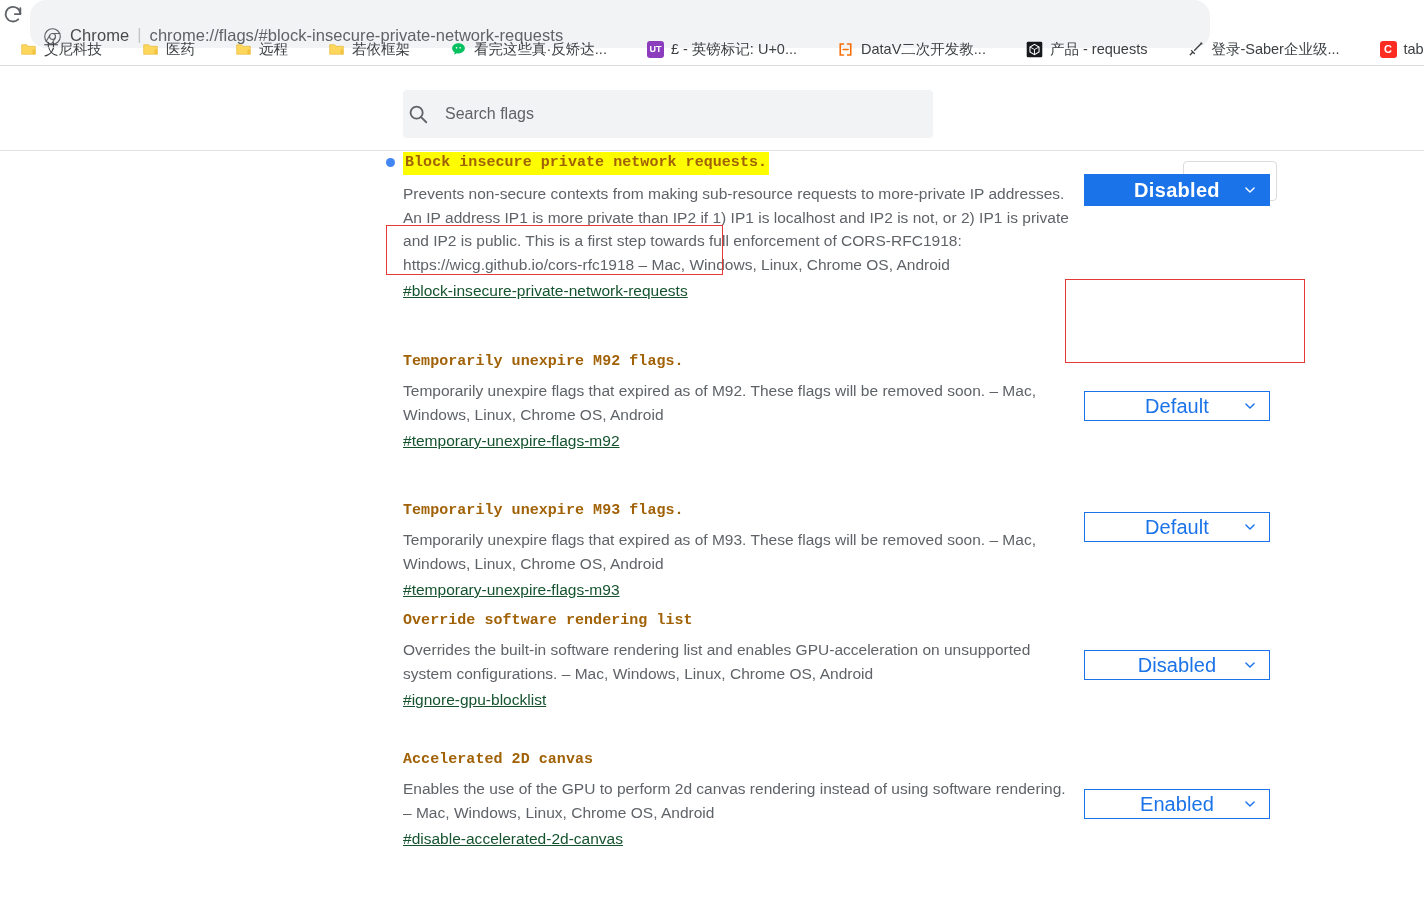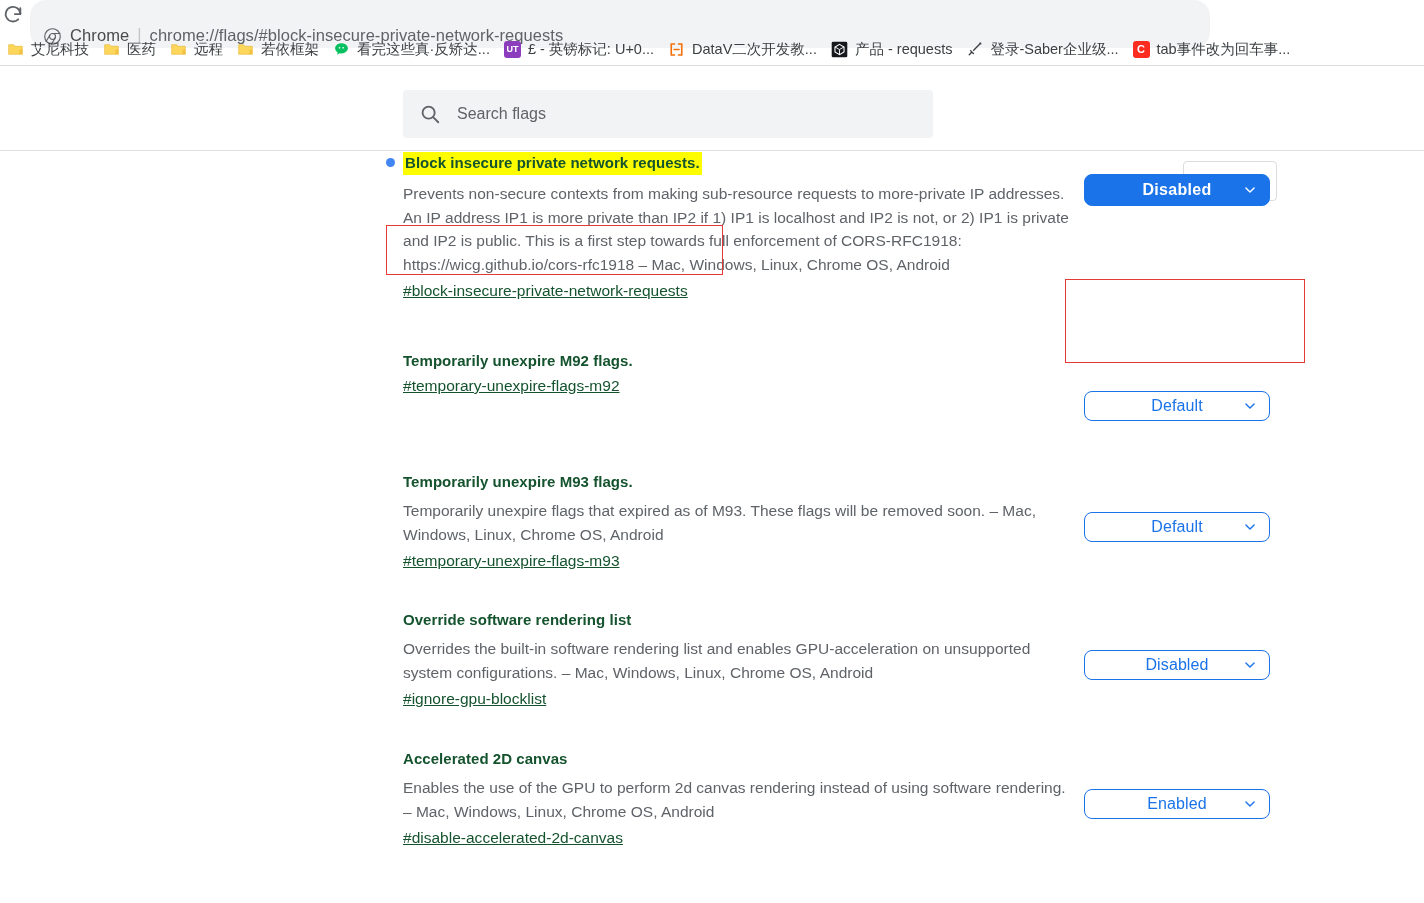--- a/index.html
+++ b/index.html
@@ -66,21 +66,21 @@
     position: absolute; top: 34px; left: 0;
     width: 1424px; height: 32px;
     display: flex; align-items: center;
     padding-left: 0px;
     border-bottom: 1px solid #dadce0;
     overflow: hidden;
   }
   .bookmark {
     display: flex; align-items: center;
     height: 26px;
-    padding: 0 7px;
+    padding: 0 20px;
     border-radius: 4px;
     flex: 0 0 auto;
     cursor: default;
   }
   .bm-label {
     font-size: 14.5px;
     color: #3c4043;
     white-space: nowrap;
     margin-left: 7px;
     letter-spacing: 0px;
@@ -111,21 +111,21 @@
     height: 85px;
     border-bottom: 1px solid #e0e0e0;
   }
 
   #search-box {
     position: absolute; left: 403px; top: 24px;
     width: 530px; height: 48px;
     background: #f1f3f4;
     border-radius: 4px;
     display: flex; align-items: center;
-    padding-left: 16px;
+    padding-left: 4px;
   }
   #search-icon { width: 22px; height: 22px; flex: 0 0 auto; color: #5f6368; }
   #search-input {
     border: 0; outline: 0; background: transparent;
     margin-left: 14px;
     font-size: 16px;
     font-family: "Liberation Sans", sans-serif;
     color: #202124;
     width: 440px;
   }
@@ -155,24 +155,25 @@
     display: flex;
     align-items: flex-start;
     padding-left: 403px;
     padding-right: 110px;
     min-height: 100px;
   }
   .flag-text { width: 668px; flex: 0 0 auto; }
   .flag-title {
     font-size: 15px;
     font-weight: bold;
-    color: #14532d;
+    color: #a16207;
     line-height: 20px;
     letter-spacing: 0.05px;
     display: inline-block;
+    font-family: Liberation Mono, monospace;
   }
   .flag-desc {
     font-size: 15.5px;
     color: #5f6368;
     line-height: 23.5px;
     margin-top: 7px;
     letter-spacing: 0.01px;
   }
   .flag-link {
     display: inline-block;
@@ -183,24 +184,24 @@
     letter-spacing: 0.01px;
     cursor: pointer;
   }
 
   .flag-control { flex: 0 0 auto; }
 
   
   .flag-select {
     width: 186px; height: 30px;
     border: 1px solid #1a73e8;
-    border-radius: 8px;
+    border-radius: 0;
     background: #ffffff;
     color: #1a73e8;
-    font-size: 16px;
+    font-size: 20px;
     font-family: "Liberation Sans", sans-serif;
     text-align: left;
     display: flex; align-items: center; justify-content: center;
     position: relative;
     cursor: pointer;
     letter-spacing: 0.1px;
   }
   .flag-select .chev {
     position: absolute; right: 12px; top: 50%;
     transform: translateY(-50%);
@@ -359,32 +360,32 @@
         <div class="flag-control" style="position: absolute; left: 1084px; top: 22px;">
           <div class="flag-select focused">
             <span>Disabled</span>
             <svg class="chev" viewBox="0 0 24 24">
               <path d="M5 8.5L12 15.5L19 8.5" fill="none" stroke="#ffffff" stroke-width="2.4" stroke-linecap="round" stroke-linejoin="round"></path>
             </svg>
           </div>
         </div>
       </div>
       <div class="flag-row" style="position: absolute; top: 199px; left: 0px; width: 1424px;">
-        <div class="flag-text" style="position: relative;"><div style="position: relative;"><span class="flag-title">Temporarily unexpire M92 flags.</span></div><a class="flag-link">#temporary-unexpire-flags-m92</a></div>
+        <div class="flag-text" style="position: relative;"><div style="position: relative;"><span class="flag-title">Temporarily unexpire M92 flags.</span></div><div class="flag-desc">Temporarily unexpire flags that expired as of M92. These flags will be removed soon. – Mac, Windows, Linux, Chrome OS, Android</div><a class="flag-link">#temporary-unexpire-flags-m92</a></div>
         <div class="flag-control" style="position: absolute; left: 1084px; top: 40px;">
           <div class="flag-select">
             <span>Default</span>
             <svg class="chev" viewBox="0 0 24 24">
               <path d="M5 8.5L12 15.5L19 8.5" fill="none" stroke="#1a73e8" stroke-width="2.4" stroke-linecap="round" stroke-linejoin="round"></path>
             </svg>
           </div>
         </div>
       </div>
       <div class="flag-row" style="position: absolute; top: 320px; left: 0px; width: 1424px;">
-        <div class="flag-text" style="position: relative;"><div style="position: relative;"><span class="flag-title">Temporarily unexpire M93 flags.</span></div><div class="flag-desc">Temporarily unexpire flags that expired as of M93. These flags will be removed soon. – Mac, Windows, Linux, Chrome OS, Android</div><a class="flag-link">#temporary-unexpire-flags-m93</a></div>
+        <div class="flag-text" style="position: relative; margin-top: 28px;"><div style="position: relative;"><span class="flag-title">Temporarily unexpire M93 flags.</span></div><div class="flag-desc">Temporarily unexpire flags that expired as of M93. These flags will be removed soon. – Mac, Windows, Linux, Chrome OS, Android</div><a class="flag-link">#temporary-unexpire-flags-m93</a></div>
         <div class="flag-control" style="position: absolute; left: 1084px; top: 40px;">
           <div class="flag-select">
             <span>Default</span>
             <svg class="chev" viewBox="0 0 24 24">
               <path d="M5 8.5L12 15.5L19 8.5" fill="none" stroke="#1a73e8" stroke-width="2.4" stroke-linecap="round" stroke-linejoin="round"></path>
             </svg>
           </div>
         </div>
       </div>
       <div class="flag-row" style="position: absolute; top: 458px; left: 0px; width: 1424px;">

